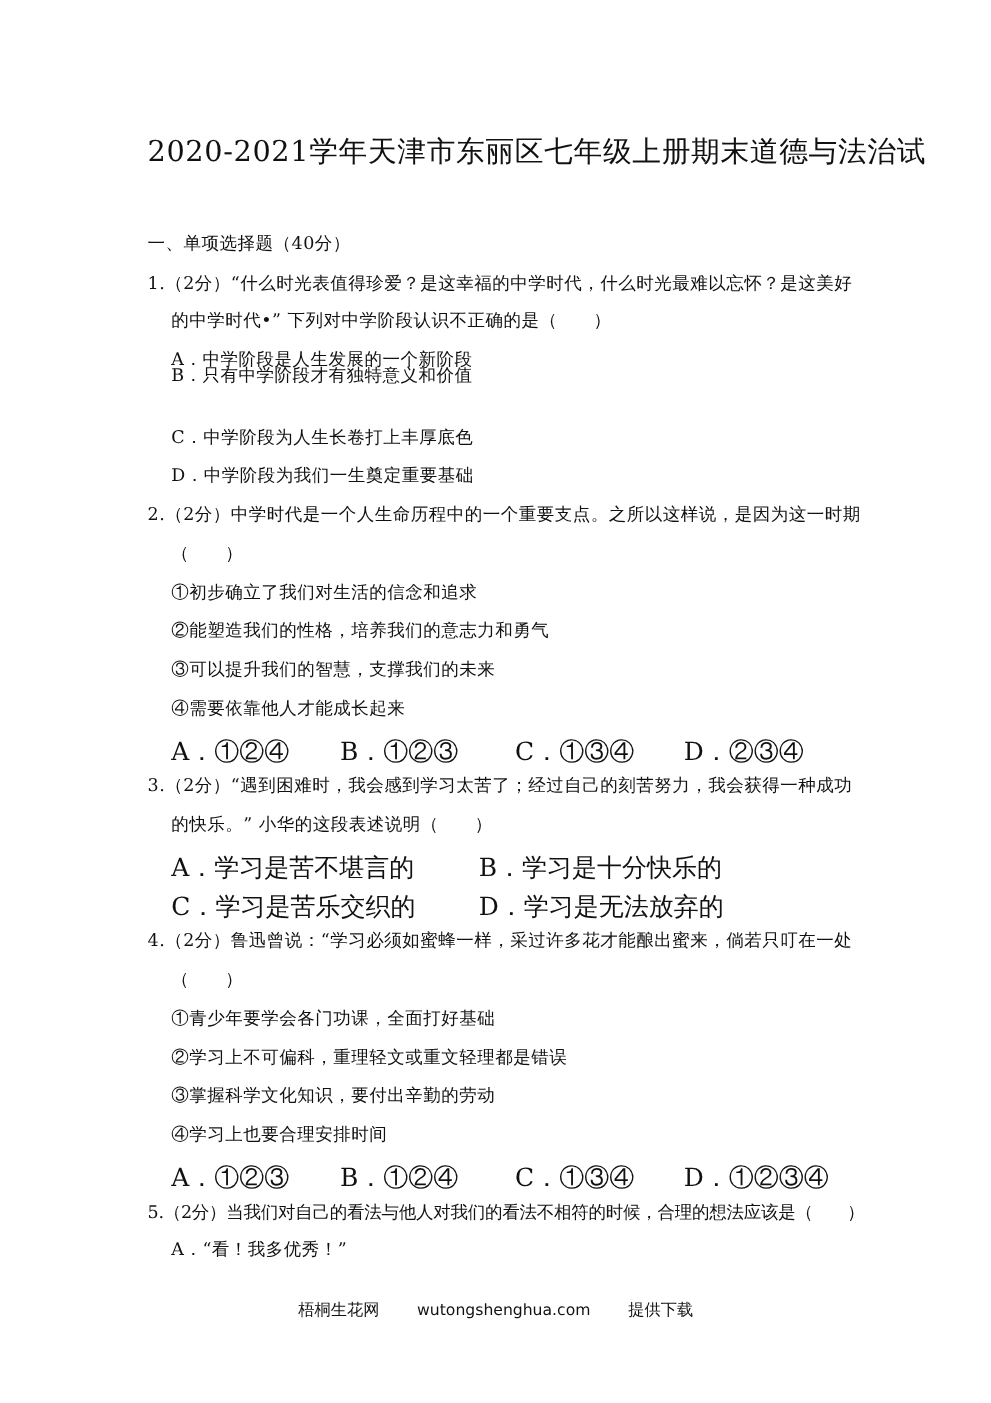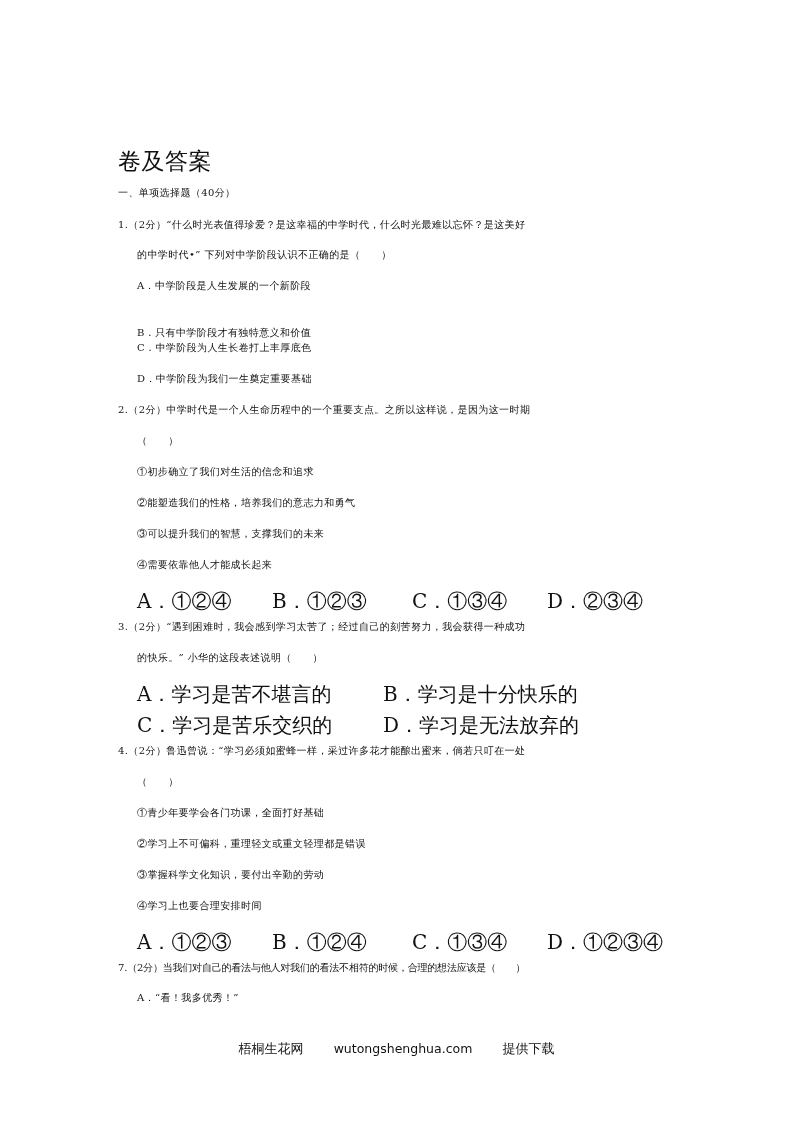--- a/index.html
+++ b/index.html
@@ -25,21 +25,21 @@
       left: 118px;
       width: 580px;
       font-size: 23px;
       line-height: 1;
       white-space: nowrap;
       letter-spacing: 0.5px;
       font-weight: normal;
     }
     .line {
       position: absolute;
-      font-size: 10px;
+      font-size: 14px;
       line-height: 1;
       white-space: nowrap;
       letter-spacing: 0.4px;
     }
     .l0 { left: 118px; }
     .l1 { left: 137px; }
     .opt4 {
       position: absolute;
       font-size: 20px;
       line-height: 1;
@@ -56,28 +56,28 @@
       white-space: nowrap;
     }
     .footer span { display: inline-block; }
     .footer .site { font-family: "DejaVu Sans", "Liberation Sans", sans-serif; font-size: 12.5px; margin: 0 26px; }
   </style>
 </head>
 <body>
 
 <div class="page">
 
-  <div class="title" style="top:150px;">卷及答案</div>
+  <div class="title" style="top:111px;">2020-2021学年天津市东丽区七年级上册期末道德与法治试</div>
   <div class="line l0" style="top:188px;">一、单项选择题（40分）</div>
 
   <div>
     <div class="line l0" style="top:220px;">1.（2分）“什么时光表值得珍爱？是这幸福的中学时代，什么时光最难以忘怀？是这美好</div>
     <div class="line l1" style="top:250px;">的中学时代•” 下列对中学阶段认识不正确的是（　　）</div>
     <div class="line l1" style="top:281px;">A．中学阶段是人生发展的一个新阶段</div>
-    <div class="line l1" style="top:328px;">B．只有中学阶段才有独特意义和价值</div>
+    <div class="line l1" style="top:294px;">B．只有中学阶段才有独特意义和价值</div>
     <div class="line l1" style="top:343px;">C．中学阶段为人生长卷打上丰厚底色</div>
     <div class="line l1" style="top:374px;text-align:center;">D．中学阶段为我们一生奠定重要基础</div>
   </div>
 
   <div>
     <div class="line l0" style="top:405px;">2.（2分）中学时代是一个人生命历程中的一个重要支点。之所以这样说，是因为这一时期</div>
     <div class="line l1" style="top:436px;">（　　）</div>
     <div class="line l1" style="top:467px;">①初步确立了我们对生活的信念和追求</div>
     <div class="line l1" style="top:498px;">②能塑造我们的性格，培养我们的意志力和勇气</div>
     <div class="line l1" style="top:529px;text-align:right;">③可以提升我们的智慧，支撑我们的未来</div>
@@ -104,21 +104,21 @@
     <div class="line l1" style="top:839px;">②学习上不可偏科，重理轻文或重文轻理都是错误</div>
     <div class="line l1" style="top:870px;">③掌握科学文化知识，要付出辛勤的劳动</div>
     <div class="line l1" style="top:901px;">④学习上也要合理安排时间</div>
     <div class="opt4" style="top:932px; left:137px;text-align:right;">A．①②③</div>
     <div class="opt4" style="top:932px; left:272px;">B．①②④</div>
     <div class="opt4" style="top:932px; left:412px;">C．①③④</div>
     <div class="opt4" style="top:932px; left:547px;">D．①②③④</div>
   </div>
 
   <div>
-    <div class="line l0" style="top:963px; letter-spacing:-0.2px;">7.（2分）当我们对自己的看法与他人对我们的看法不相符的时候，合理的想法应该是（　　）</div>
+    <div class="line l0" style="top:963px; letter-spacing:-0.2px;">5.（2分）当我们对自己的看法与他人对我们的看法不相符的时候，合理的想法应该是（　　）</div>
     <div class="line l1" style="top:993px;">A．“看！我多优秀！”</div>
   </div>
 
   <div class="footer">
     <span>梧桐生花网</span>
     <span class="site">wutongshenghua.com</span>
     <span>提供下载</span>
   </div>
 
 </div>

